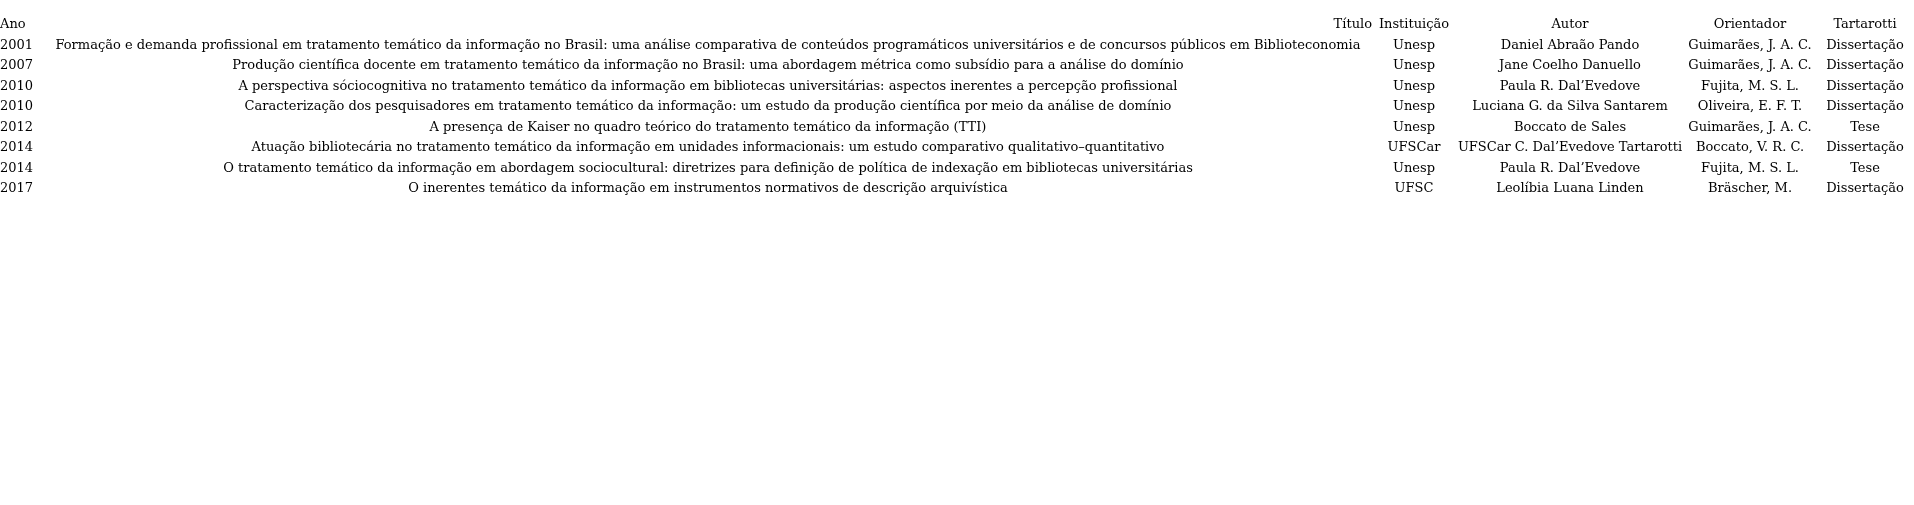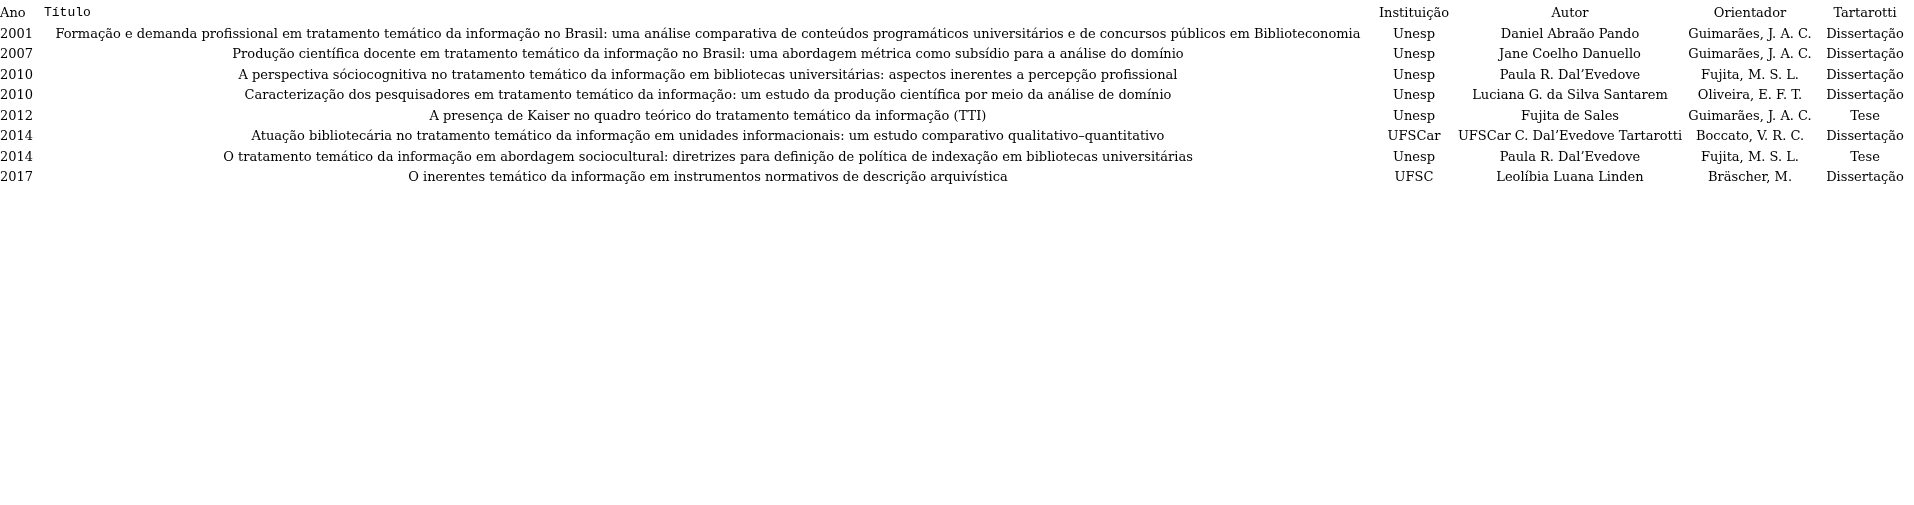--- a/index.html
+++ b/index.html
@@ -9,21 +9,21 @@
   }
   body {
     width: 1914px;
     height: 505px;
     overflow: hidden;
     font-family: "DejaVu Serif", serif;
     font-size: 13px;
     color: #000000;
   }
   .table-wrap {
-    padding-top: 3px;
+    padding-top: 14px;
   }
   table.data-table {
     border-collapse: collapse;
     table-layout: fixed;
     width: 1914px;
   }
   table.data-table th,
   table.data-table td {
     font-weight: normal;
     padding: 0;
@@ -34,21 +34,21 @@
     font-size: 13px;
   }
   col.c-ano        { width: 44px;  }
   col.c-titulo     { width: auto;  }
   col.c-instituicao{ width: 84px;  }
   col.c-autor      { width: 228px; }
   col.c-orientador { width: 132px; }
   col.c-modalidade { width: 98px;  }
 
   th.ano, td.ano { text-align: left; padding-left: 8px; }
-  th.titulo { text-align: left; font-family: Liberation Mono, monospace; }
+  th.titulo { text-align: right; }
   td.titulo { text-align: center; padding-left: 5px; }
   th.instituicao, td.instituicao,
   th.autor, td.autor,
   th.orientador, td.orientador,
   th.modalidade, td.modalidade { text-align: center; }
 </style>
 </head>
 <body>
 
 <div class="table-wrap">
@@ -101,21 +101,21 @@
           <td class="titulo">Caracterização dos pesquisadores em tratamento temático da informação: um estudo da produção científica por meio da análise de domínio</td>
           <td class="instituicao">Unesp</td>
           <td class="autor">Luciana G. da Silva Santarem</td>
           <td class="orientador">Oliveira, E. F. T.</td>
           <td class="modalidade">Dissertação</td>
         </tr>
         <tr>
           <td class="ano">2012</td>
           <td class="titulo">A presença de Kaiser no quadro teórico do tratamento temático da informação (TTI)</td>
           <td class="instituicao">Unesp</td>
-          <td class="autor">Fujita de Sales</td>
+          <td class="autor">Boccato de Sales</td>
           <td class="orientador">Guimarães, J. A. C.</td>
           <td class="modalidade">Tese</td>
         </tr>
         <tr>
           <td class="ano">2014</td>
           <td class="titulo">Atuação bibliotecária no tratamento temático da informação em unidades informacionais: um estudo comparativo qualitativo–quantitativo</td>
           <td class="instituicao">UFSCar</td>
           <td class="autor">UFSCar C. Dal’Evedove Tartarotti</td>
           <td class="orientador">Boccato, V. R. C.</td>
           <td class="modalidade">Dissertação</td>

